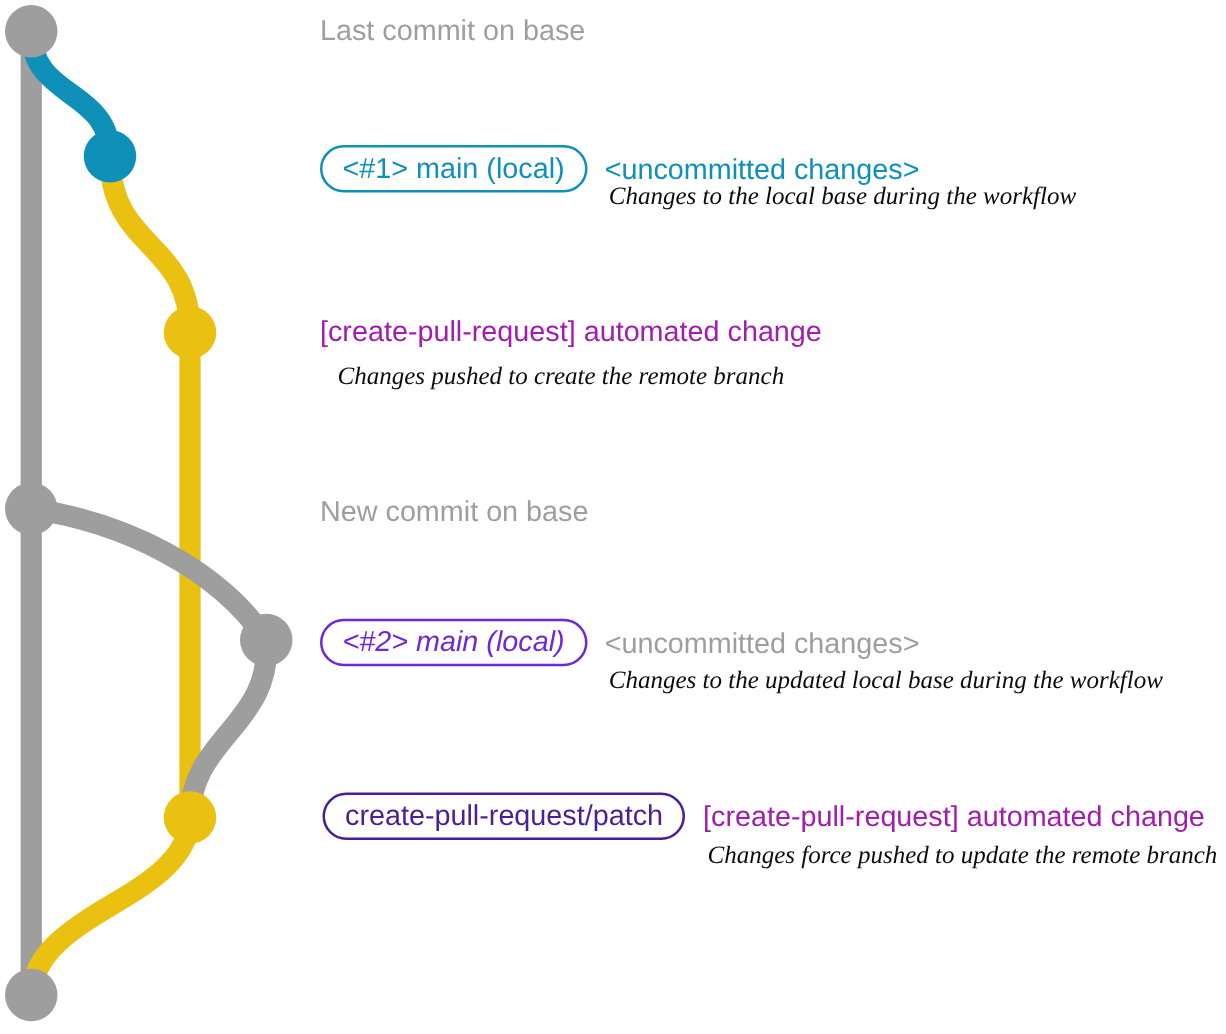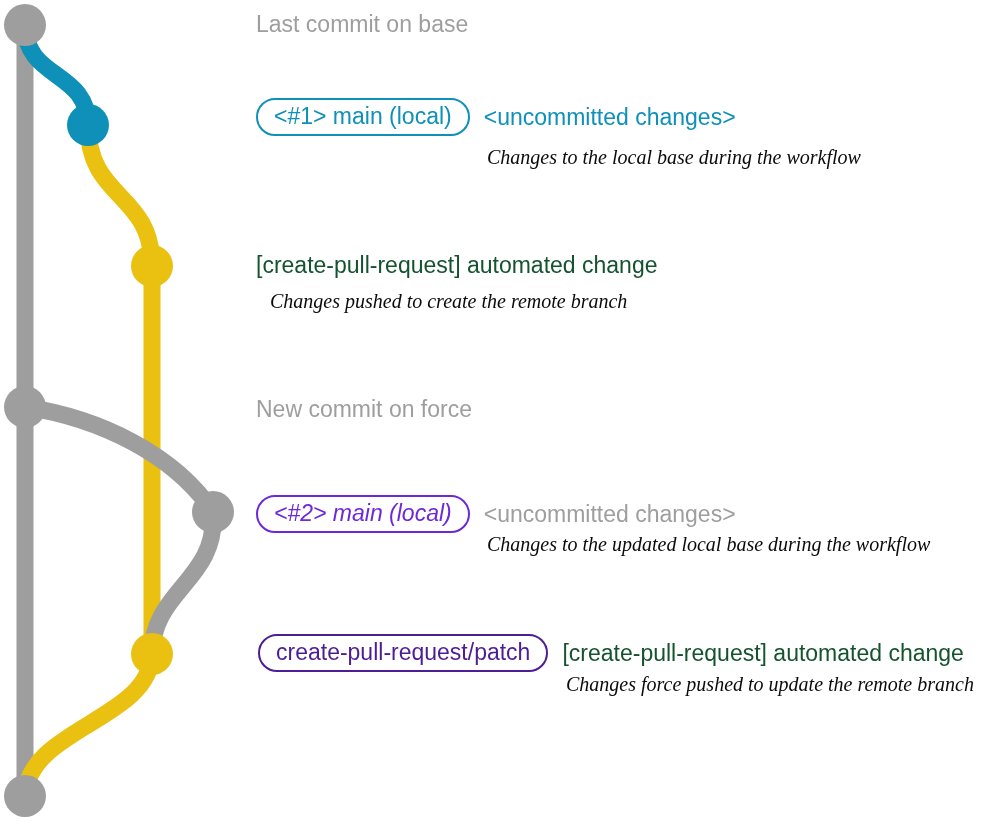--- a/index.html
+++ b/index.html
@@ -52,21 +52,21 @@
 
   .subject {
     font-size: 23px;
     line-height: 1.05;
     font-family: "Liberation Sans", sans-serif;
     margin-left: 14px;
   }
   .subject-standalone { margin-left: 0; }
   .c-gray   { color: #9e9e9e; }
   .c-blue   { color: #0e90b8; }
-  .c-yellow { color: #14532d; }
+  .c-yellow { color: #a21caf; }
 
   .body-line {
     position: absolute;
     font-family: "Liberation Serif", serif;
     font-size: 20px;
     color: #0b0b0b;
     white-space: nowrap;
     font-style: italic;
   }
 </style>
@@ -98,33 +98,33 @@
     <circle cx="25" cy="407" r="21" fill="#9e9e9e"></circle>
     <circle cx="213" cy="512" r="21" fill="#9e9e9e"></circle>
     <circle cx="152" cy="654" r="21" fill="#eac011"></circle>
     <circle cx="25" cy="796" r="21" fill="#9e9e9e"></circle>
   </svg>
 
   <div class="row" style="left:256px; top:12px;">
     <span class="subject subject-standalone c-gray">Last commit on base</span>
   </div>
 
-  <div class="row" style="left:256px; top:98px;justify-content:center;">
+  <div class="row" style="left:256px; top:116px;justify-content:center;">
     <span class="pill pill-blue">&lt;#1&gt; main (local)</span>
     <span class="subject c-blue">&lt;uncommitted changes&gt;</span>
   </div>
   <div class="body-line" style="left:487px; top:146px;">Changes to the local base during the workflow</div>
 
   <div class="row" style="left:256px; top:253px;">
     <span class="subject subject-standalone c-yellow">[create-pull-request] automated change</span>
   </div>
   <div class="body-line" style="left:270px; top:290px;">Changes pushed to create the remote branch</div>
 
   <div class="row" style="left:256px; top:397px;">
-    <span class="subject subject-standalone c-gray">New commit on force</span>
+    <span class="subject subject-standalone c-gray">New commit on base</span>
   </div>
 
   <div class="row" style="left:256px; top:495px;">
     <span class="pill pill-gray">&lt;#2&gt; main (local)</span>
     <span class="subject c-gray">&lt;uncommitted changes&gt;</span>
   </div>
   <div class="body-line" style="left:487px; top:533px;">Changes to the updated local base during the workflow</div>
 
   <div class="row" style="left:258px; top:634px;">
     <span class="pill pill-yellow">create-pull-request/patch</span>

